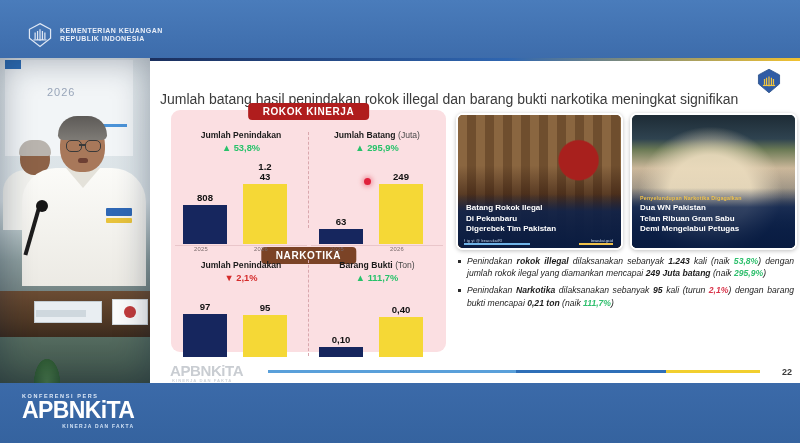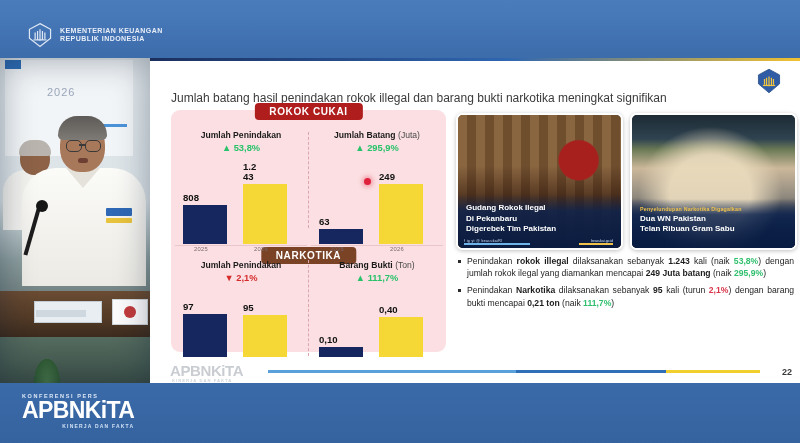--- a/index.html
+++ b/index.html
@@ -70,38 +70,38 @@
   .v-vignette{position:absolute;inset:0;box-shadow:inset 0 0 34px rgba(10,25,50,.38);}
 
   
   .slide{position:absolute;left:150px;top:58px;width:650px;height:325px;background:#ffffff;overflow:hidden;}
   .slide-topline{position:absolute;left:0;top:0;width:650px;height:3px;
     background:linear-gradient(90deg,#1b2f5e 0%,#2f66b1 55%,#f2c230 100%);}
   .slide-emblem{position:absolute;right:18px;top:10px;width:26px;height:26px;opacity:.92;}
 
   .s-title{position:absolute;left:20px;top:10px;font-size:19.5px;font-weight:800;color:#111;
     letter-spacing:.2px;}
-  .s-sub{position:absolute;left:21px;top:33px;font-size:12px;color:#3b3b3b;}
+  .s-sub{position:absolute;left:10px;top:33px;font-size:14px;color:#3b3b3b;}
 
   
   .card{position:absolute;left:21px;top:52px;width:275px;height:242px;background:#fbdfe2;border-radius:9px;}
   .badge{position:absolute;left:50%;transform:translateX(-50%);border-radius:4px;
     color:#fff;font-size:10px;font-weight:800;letter-spacing:.6px;padding:3px 15px;white-space:nowrap;}
   .badge.red{top:-7px;background:#b01d1d;}
   .badge.brown{top:137px;background:#7b4326;}
 
   .panel{position:absolute;width:132px;}
   .p-title{text-align:center;font-size:8.6px;font-weight:800;color:#1b1b1b;}
   .p-title .unit{font-weight:400;color:#4a4a4a;text-align:center;}
   .p-delta{text-align:center;font-size:9.3px;font-weight:800;margin-top:3px;}
   .p-delta.up{color:#27c26a;}
   .p-delta.down{color:#d52b2b;}
   .chart{position:relative;height:86px;margin-top:5px;}
   .bar{position:absolute;bottom:0;width:44px;}
-  .bar .val{position:absolute;width:100%;text-align:left;font-size:9.6px;font-weight:800;color:#111;
+  .bar .val{position:absolute;width:100%;text-align:center;font-size:9.6px;font-weight:800;color:#111;
     line-height:1.02;margin-top:8px;}
   .bar .rect{position:absolute;bottom:0;width:100%;}
   .bar.b25{left:8px;}
   .bar.b26{left:68px;}
   .rect.navy{background:#16265e;}
   .rect.gold{background:#f5d836;}
   .axis{position:relative;height:11px;border-top:1px solid #e9c6ca;margin-top:1px;}
   .axis span{position:absolute;font-size:5.8px;color:#7a6a6c;letter-spacing:.3px;}
   .axis .a25{left:19px;}
   .axis .a26{left:79px;}
@@ -122,21 +122,21 @@
   .cap-foot{position:absolute;left:0;right:0;bottom:0;height:9px;}
   .cap-foot .bl{position:absolute;left:6px;bottom:3px;width:66px;height:1.6px;background:#6fb4e8;}
   .cap-foot .yl{position:absolute;right:8px;bottom:3px;width:34px;height:1.6px;background:#f0c24a;}
   .cap-foot .soc{position:absolute;left:6px;bottom:5.5px;font-size:3.4px;color:#cfe1f5;letter-spacing:.4px;}
   .cap-foot .url{position:absolute;right:8px;bottom:5.5px;font-size:3.4px;color:#cfe1f5;}
 
   
   .bullets{position:absolute;left:308px;top:197px;width:336px;}
   .bl-row{display:flex;gap:6px;margin-bottom:5px;}
   .bl-dot{flex:0 0 auto;width:3px;height:3px;background:#2b2b2b;margin-top:5px;}
-  .bl-txt{font-size:8.6px;line-height:1.42;color:#1d1d1d;text-align:justify;}
+  .bl-txt{font-size:8.6px;line-height:1.42;color:#1d1d1d;text-align:justify;font-style:italic;}
   .b{font-weight:800;}
   .g{color:#2fbf6d;font-weight:800;}
   .r{color:#d9344a;font-weight:800;}
 
   
   .s-foot{position:absolute;left:0;bottom:0;width:650px;height:26px;background:#fff;}
   .s-foot .logo{position:absolute;left:20px;bottom:4px;color:#c9cdd2;font-size:15px;font-weight:800;letter-spacing:-.4px;}
   .s-foot .logosub{position:absolute;left:22px;bottom:0px;font-size:4.2px;font-weight:700;letter-spacing:1px;color:#cfd3d8;}
   .s-foot .lineA{position:absolute;left:118px;bottom:10px;width:248px;height:2.6px;background:#5aa0da;}
   .s-foot .lineB{position:absolute;left:366px;bottom:10px;width:150px;height:2.6px;background:#2f6fb8;}
@@ -208,21 +208,21 @@
 
     <svg class="slide-emblem" viewBox="0 0 64 64">
       <path d="M32 3 L58 17 V39 L32 61 L6 39 V17 Z" fill="#1f4f9e" stroke="#16407f" stroke-width="2"></path>
       <path d="M21 41 V27 M26 43 V24 M32 45 V21 M38 43 V24 M43 41 V27" stroke="#f2c230" stroke-width="3"></path>
       <path d="M17 43 h30" stroke="#f2c230" stroke-width="3"></path>
     </svg>
 
     <div class="s-sub">Jumlah batang hasil penindakan rokok illegal dan barang bukti narkotika meningkat signifikan</div>
 
     <div class="card">
-      <div class="badge red">ROKOK CUKAI</div>
+      <div class="badge red">ROKOK KINERJA</div>
       <div class="badge brown">NARKOTIKA</div>
 
       <div class="vdash" style="left:137px;top:22px;"></div>
       <div class="vdash" style="left:137px;top:150px;"></div>
 
       <div class="panel" id="panel0" style="left:4px;top:20px;">
           <div class="p-title"><span>Jumlah Penindakan</span></div>
           <div class="p-delta up"><span>▲</span> <span>53,8%</span></div>
           <div class="chart">
             <div class="bar b25">
@@ -315,21 +315,21 @@
 
     <div class="photo photoA">
       <div class="ph-fill" style="background:
         repeating-linear-gradient(90deg,#8a6640 0 9px,#6f4e2e 9px 18px),
         linear-gradient(180deg,#7b5a3a 0%,#4a2e1c 100%);"></div>
       <div class="ph-fill" style="background:
         radial-gradient(circle at 74% 34%,#a8201d 0 13%,transparent 14%),
         linear-gradient(180deg,rgba(0,0,0,0) 38%,rgba(40,16,8,.55) 62%,rgba(20,8,4,.8) 100%);"></div>
       <div class="cap">
         <div class="k"></div>
-        <div class="l">Gudang Rokok Ilegal</div>
+        <div class="l">Batang Rokok Ilegal</div>
         <div class="l">Di Pekanbaru</div>
         <div class="l">Digerebek Tim Pakistan</div>
       </div>
       <div class="cap-foot">
         <div class="bl"></div>
         <div class="yl"></div>
         <div class="soc">f  ig  yt  @  beacukaiRI</div>
         <div class="url">beacukai.go.id</div>
       </div>
     </div>
@@ -337,20 +337,21 @@
     <div class="photo photoB">
       <div class="ph-fill" style="background:
         linear-gradient(180deg,#1d2b35 0%,#2f4350 18%,#6b7a55 26%,#cbb79a 40%,#d9c7a8 62%,#2b3a44 86%,#16212a 100%);"></div>
       <div class="ph-fill" style="background:
         radial-gradient(ellipse at 48% 58%,rgba(235,220,190,.9) 0 34%,transparent 60%),
         linear-gradient(180deg,rgba(0,0,0,0) 40%,rgba(10,24,50,.5) 70%,rgba(8,20,44,.85) 100%);"></div>
       <div class="cap">
         <div class="k">Penyelundupan Narkotika Digagalkan</div>
         <div class="l">Dua WN Pakistan</div>
         <div class="l">Telan Ribuan Gram Sabu</div>
+        <div class="l">Demi Mengelabui Petugas</div>
       </div>
     </div>
 
     <div class="bullets" id="bullets">
         <div class="bl-row">
           <div class="bl-dot"></div>
           <div class="bl-txt">Penindakan <span class="b">rokok illegal</span> dilaksanakan sebanyak <span class="b">1.243</span> kali (naik <span class="g">53,8%</span>) dengan jumlah rokok ilegal yang diamankan mencapai <span class="b">249 Juta batang</span> (naik <span class="g">295,9%</span>)</div>
         </div>
         <div class="bl-row">
           <div class="bl-dot"></div>

